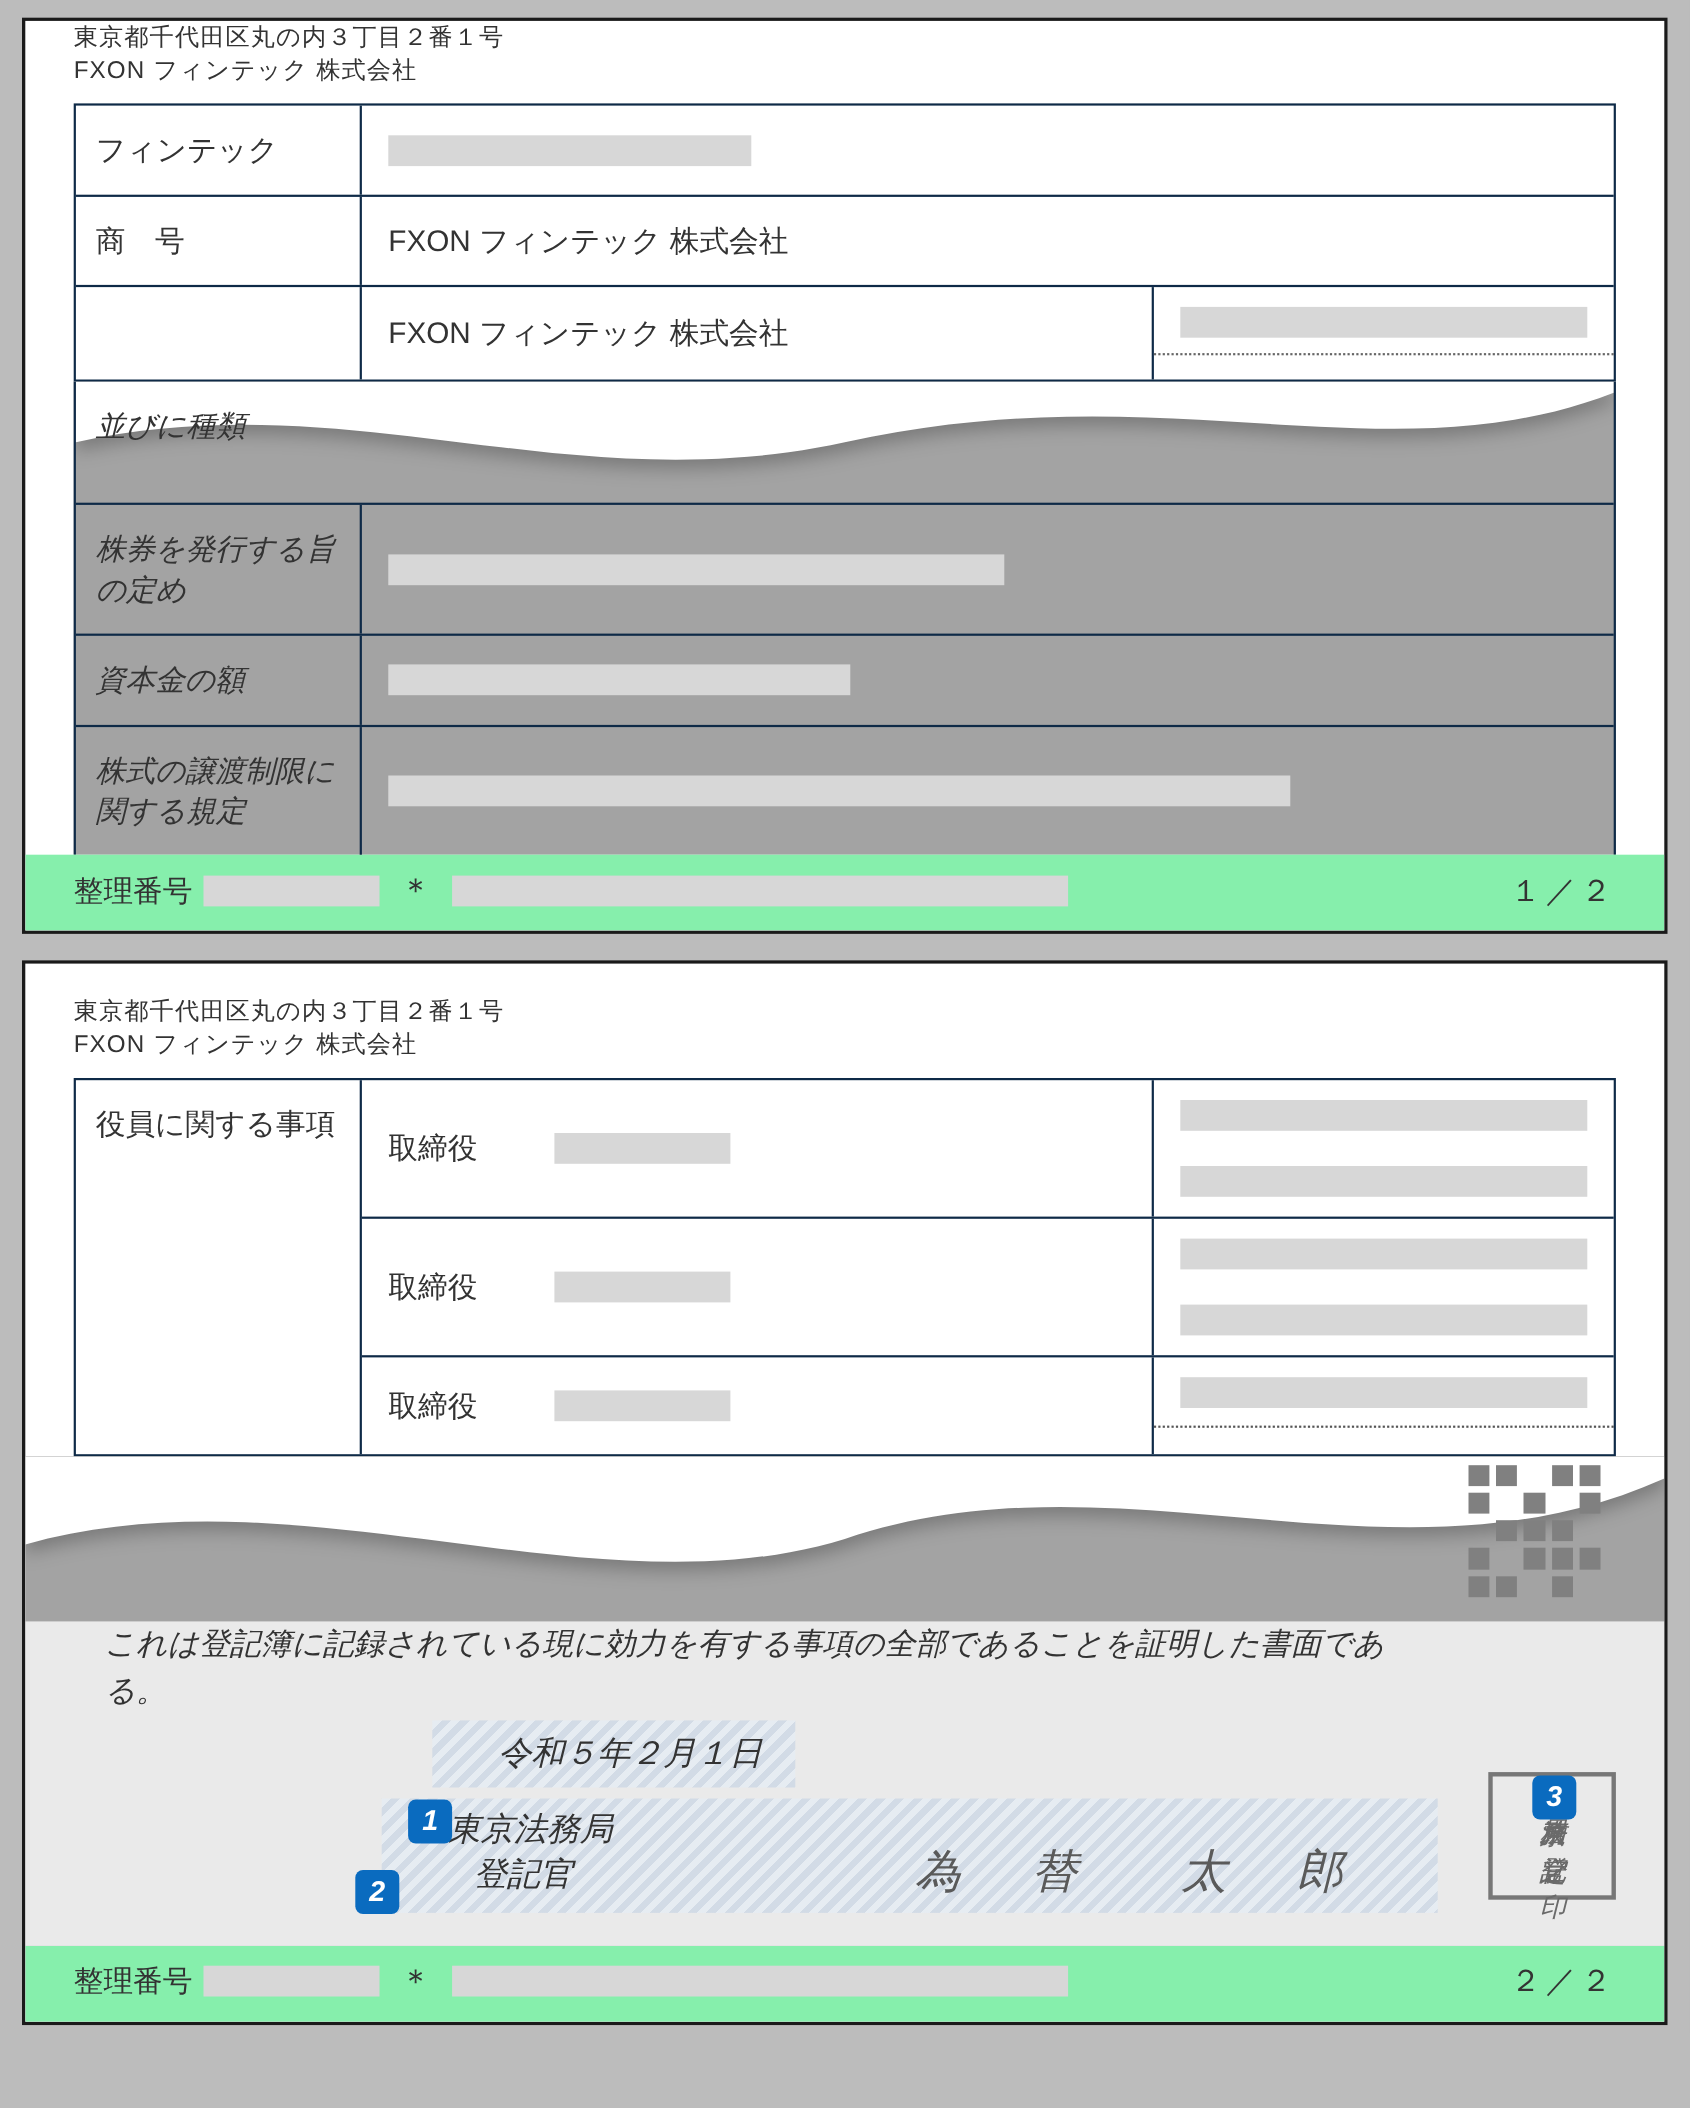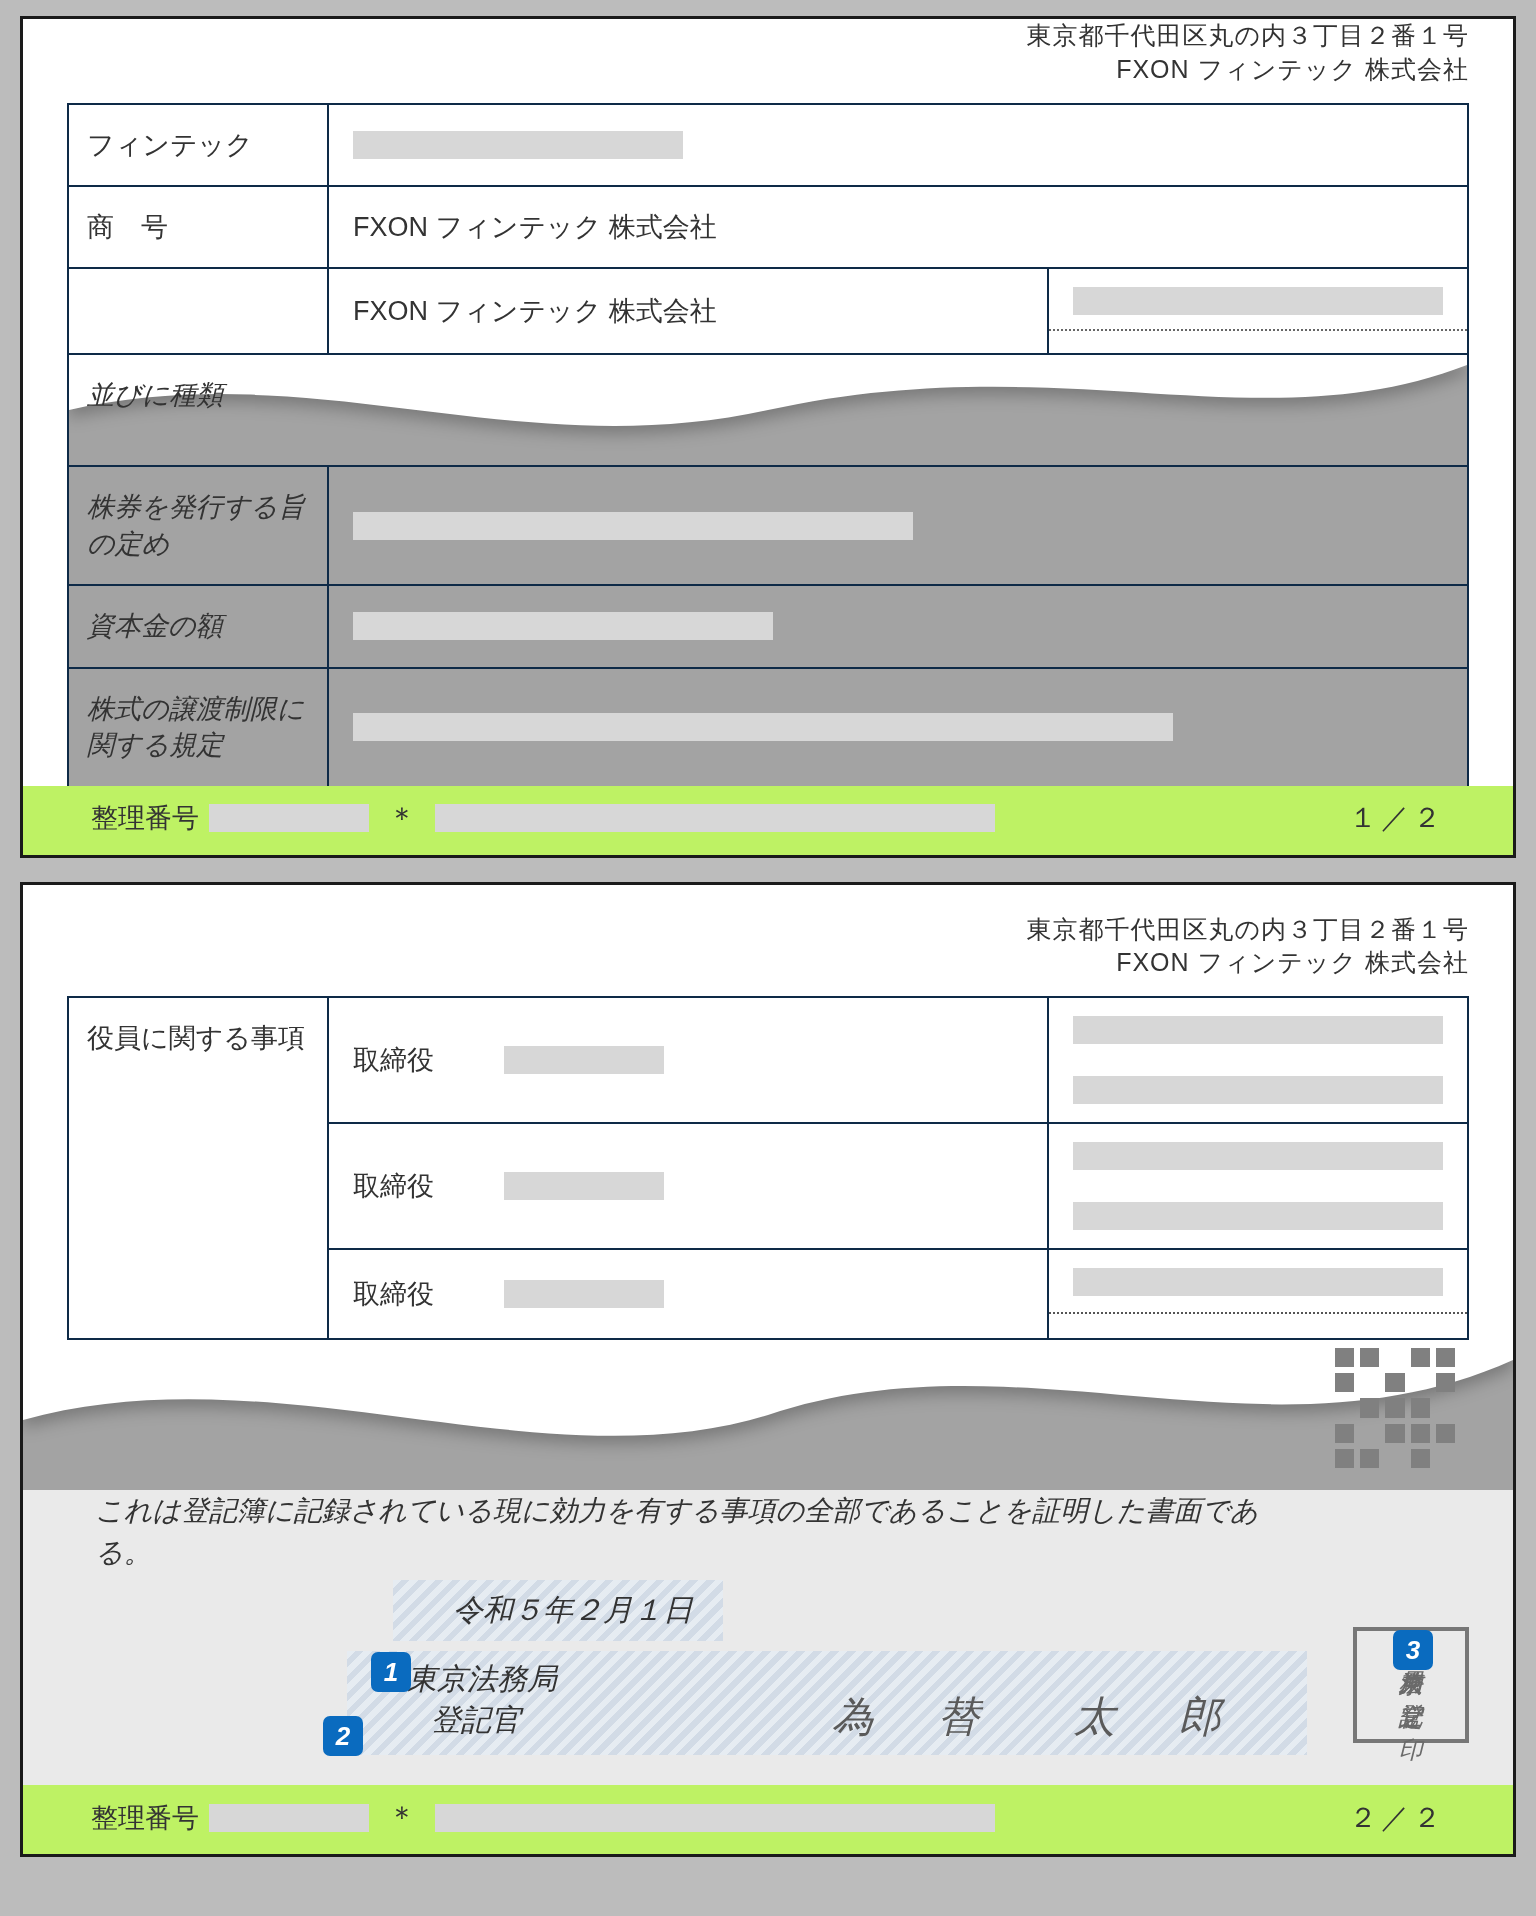--- a/index.html
+++ b/index.html
@@ -18,24 +18,23 @@
 
   .doc-title {
     text-align: center;
     font-size: 40px;
     font-weight: 500;
     padding: 28px 0 18px;
     letter-spacing: 2px;
   }
   .addr-block {
     padding: 0 44px 10px;
-    font-size: 25px;
+    font-size: 22px;
     line-height: 1.35;
     letter-spacing: 1px;
-    text-align: right;
   }
 
   .reg-table {
     margin: 6px 44px 0;
     border: 2px solid #0e2a47;
     border-collapse: collapse;
     width: calc(100% - 88px);
     font-size: 27px;
   }
   .reg-table .row { display: flex; border-top: 2px solid #0e2a47; }
@@ -85,24 +84,24 @@
     position: relative;
     height: 110px;
     overflow: visible;
   }
   .torn svg { position:absolute; top:0; left:0; width:100%; height:100%; }
   .torn-shadow { filter: drop-shadow(0 8px 8px rgba(0,0,0,.25)); }
 
   .footer-bar {
     display: flex;
     align-items: center;
-    padding: 12px 68px 16px;
+    padding: 12px 44px 16px;
     font-size: 27px;
     gap: 10px;
-    background:#bef264;
+    background:#86efac;
   }
   .footer-bar .page-num {
     margin-left: auto;
     letter-spacing: 4px;
     font-size: 28px;
   }
   .asterisk { margin: 0 8px; font-size:30px; }
 
   
   .cert-text {

